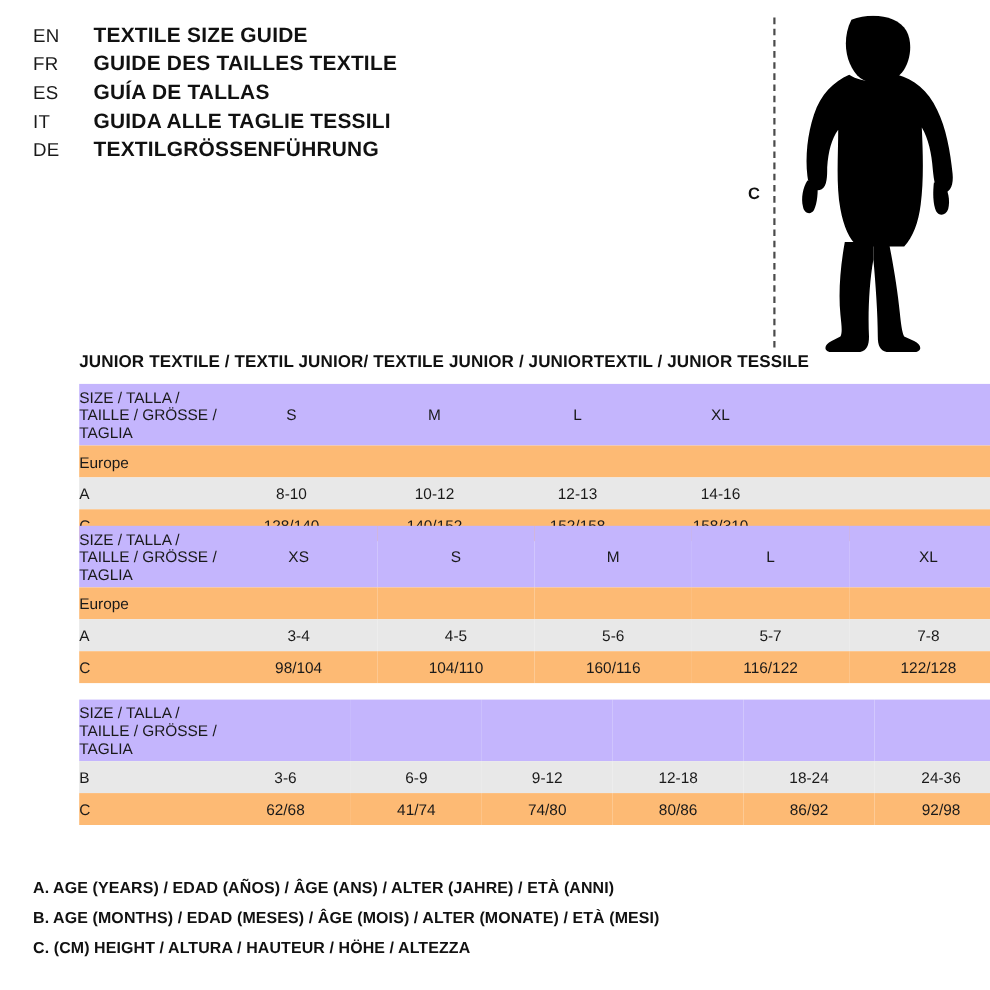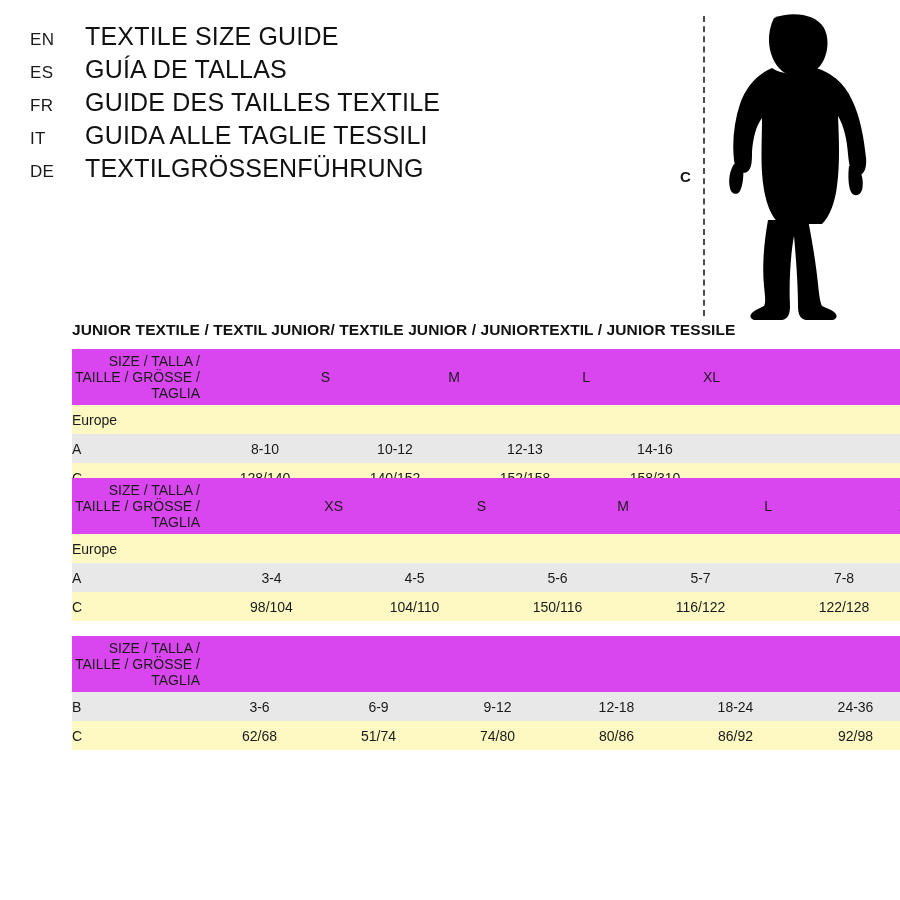--- a/index.html
+++ b/index.html
@@ -36,22 +36,22 @@
   }
   .lang-code {
     width: 55px;
     flex: 0 0 55px;
     font-size: 17px;
     font-weight: 400;
     letter-spacing: 0.3px;
     color: #1a1a1a;
   }
   .lang-title {
-    font-size: 25px;
-    font-weight: normal;
+    font-size: 19px;
+    font-weight: bold;
     letter-spacing: 0.2px;
     color: #111;
     text-transform: uppercase;
   }
 
   
   .figure-area {
     position: absolute;
     top: 8px;
     left: 640px;
@@ -99,28 +99,27 @@
     margin-bottom: 4px;
   }
   table.size-table td {
     font-size: 14px;
     color: #1a1a1a;
     padding: 4px 0 4px 0;
     height: 21px;
     vertical-align: middle;
   }
   tr.hdr td {
-    background: #d946ef;
+    background: #c4b5fd;
     font-weight: normal;
     font-size: 14px;
     color: #1a1a1a;
-    text-align: right;
   }
   tr.shade td { background: #e8e8e8; }
-  tr.plain td { background: #fef9c3; }
+  tr.plain td { background: #fdba74; }
   td.label-col { padding-left: 6px; text-align: left; }
   td.val { text-align: center; }
 
   .sect { position: absolute; left: 28px; width: 844px; margin-left: 44px; }
   .sect-junior   { top: 320px; }
   .sect-children { top: 478px; }
   .sect-babies   { top: 636px; }
 
   
   .notes {
@@ -142,26 +141,26 @@
 <body>
 
 <div class="page">
 
   <div class="lang-block">
     <div class="lang-row">
       <span class="lang-code">EN</span>
       <span class="lang-title">TEXTILE SIZE GUIDE</span>
     </div>
     <div class="lang-row">
+      <span class="lang-code">FR</span>
+      <span class="lang-title">GUIDE DES TAILLES TEXTILE</span>
+    </div>
+    <div class="lang-row">
       <span class="lang-code">ES</span>
       <span class="lang-title">GUÍA DE TALLAS</span>
-    </div>
-    <div class="lang-row">
-      <span class="lang-code">FR</span>
-      <span class="lang-title">GUIDE DES TAILLES TEXTILE</span>
     </div>
     <div class="lang-row">
       <span class="lang-code">IT</span>
       <span class="lang-title">GUIDA ALLE TAGLIE TESSILI</span>
     </div>
     <div class="lang-row">
       <span class="lang-code">DE</span>
       <span class="lang-title">TEXTILGRÖßENFÜHRUNG</span>
     </div>
   </div>
@@ -267,21 +266,21 @@
           <td class="val">3-4</td>
           <td class="val">4-5</td>
           <td class="val">5-6</td>
           <td class="val">5-7</td>
           <td class="val">7-8</td>
         </tr>
         <tr class="plain">
           <td class="label-col">C</td>
           <td class="val">98/104</td>
           <td class="val">104/110</td>
-          <td class="val">150/116</td>
+          <td class="val">160/116</td>
           <td class="val">116/122</td>
           <td class="val">122/128</td>
         </tr>
       </tbody>
     </table>
   </div>
 
   <div class="sect sect-babies">
     <table class="size-table">
       <colgroup>
@@ -308,24 +307,29 @@
           <td class="val">3-6</td>
           <td class="val">6-9</td>
           <td class="val">9-12</td>
           <td class="val">12-18</td>
           <td class="val">18-24</td>
           <td class="val">24-36</td>
         </tr>
         <tr class="plain">
           <td class="label-col">C</td>
           <td class="val">62/68</td>
-          <td class="val">51/74</td>
+          <td class="val">41/74</td>
           <td class="val">74/80</td>
           <td class="val">80/86</td>
           <td class="val">86/92</td>
           <td class="val">92/98</td>
         </tr>
       </tbody>
     </table>
   </div>
 
+  <div class="notes">
+    <div class="note">A. AGE (YEARS) / EDAD (AÑOS) / ÂGE (ANS) / ALTER (JAHRE) / ETÀ (ANNI)</div>
+    <div class="note">B. AGE (MONTHS) / EDAD (MESES) / ÂGE (MOIS) / ALTER (MONATE) / ETÀ (MESI)</div>
+    <div class="note">C. (cm) HEIGHT / ALTURA / HAUTEUR / HÖHE / ALTEZZA</div>
+  </div>
 
 </div>
 
 </body></html>

